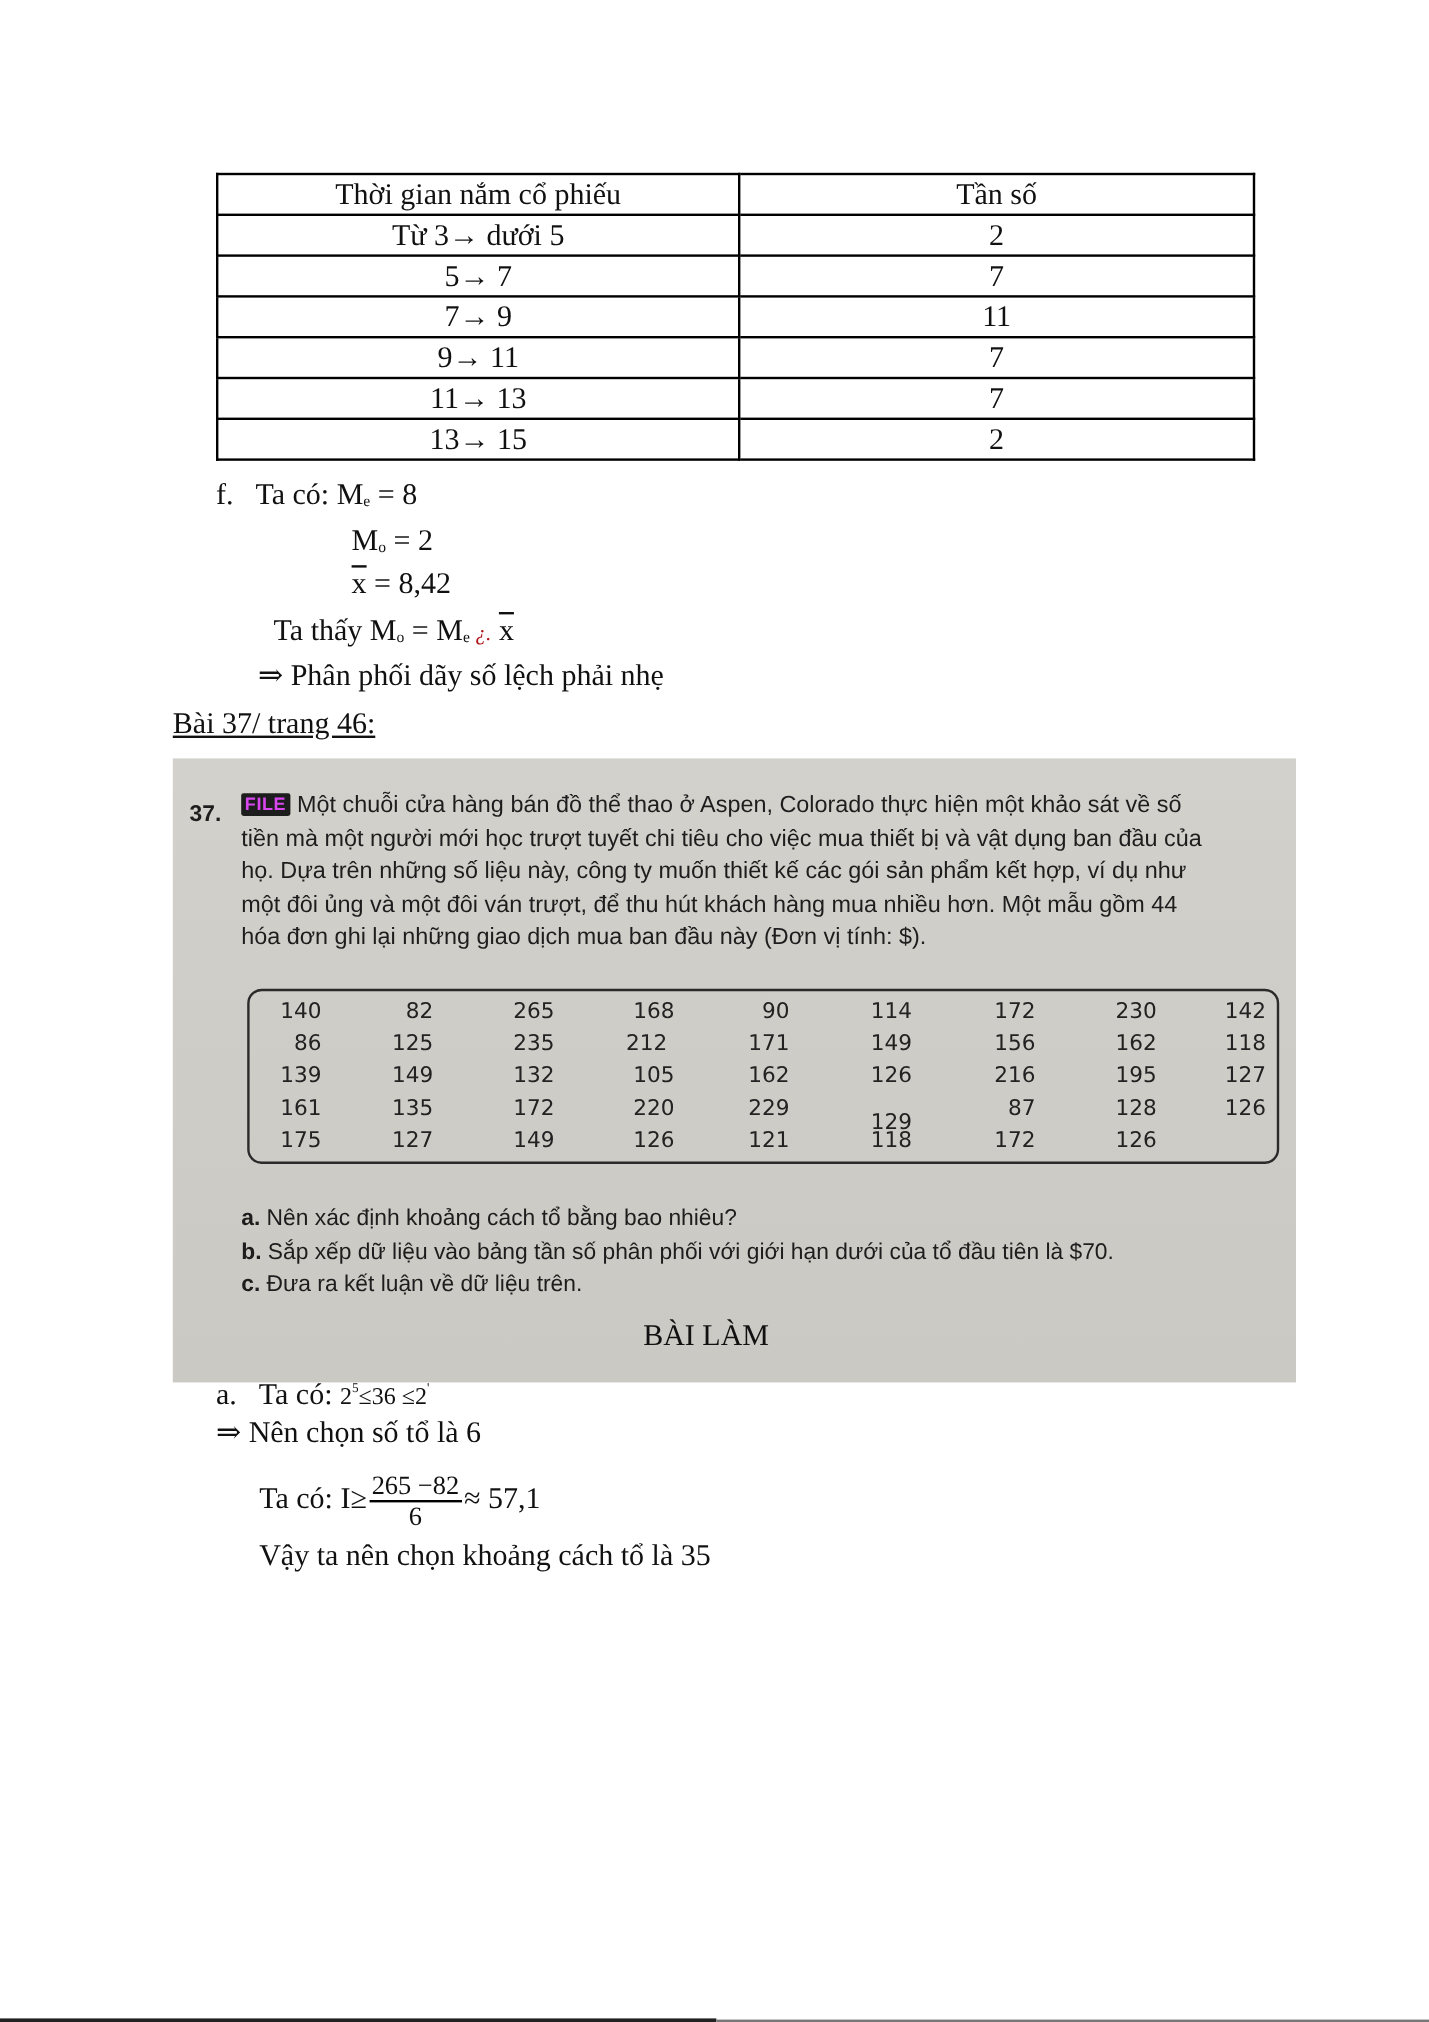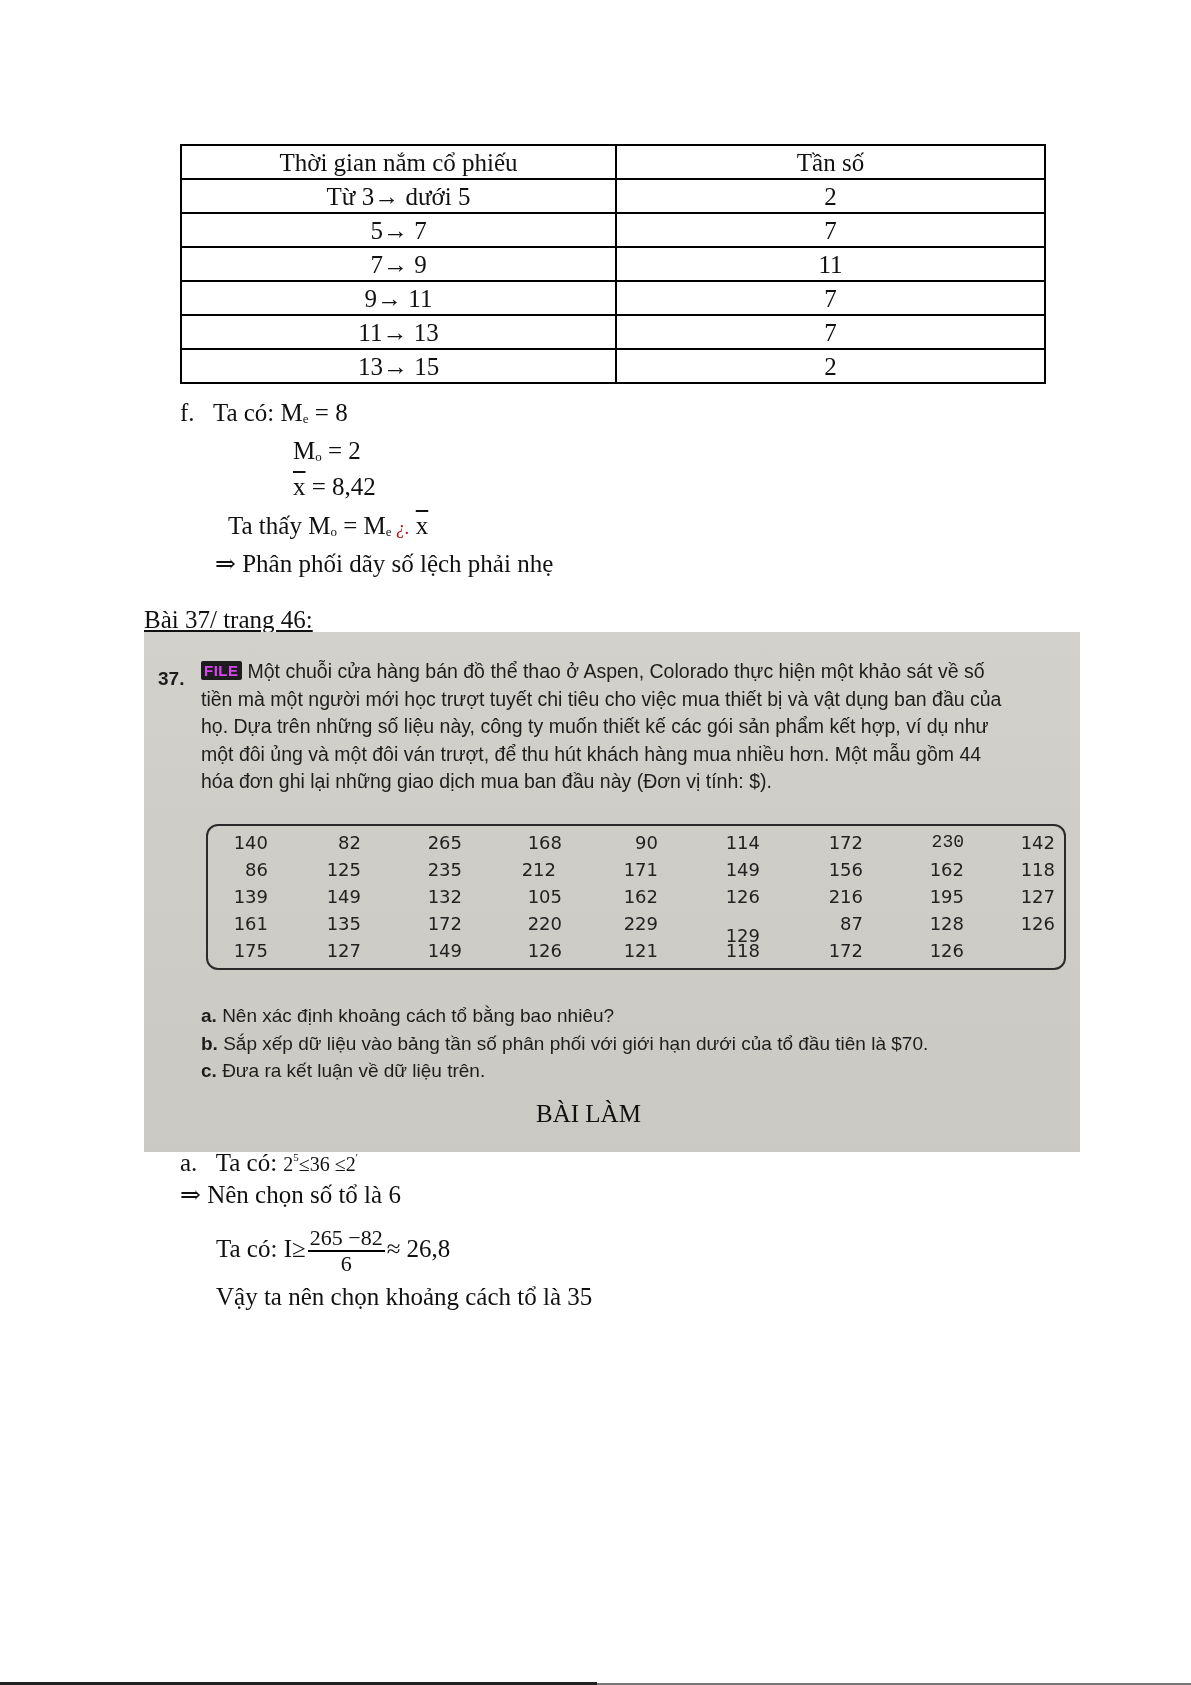--- a/index.html
+++ b/index.html
@@ -19,21 +19,21 @@
     vertical-align: middle;
   }
   table.freq td.c1 { width: 433px; }
 
   .line { position: absolute; font-size: 25px; white-space: nowrap; line-height: 30px; }
   sub.s { font-size: 13px; vertical-align: -2px; }
   sup.s { font-size: 11px; vertical-align: 10px; }
   .xbar { text-decoration: overline; }
   .red { color: #b0151a; font-style: italic; font-size: 18px; }
 
-  .heading-u { text-decoration: underline; margin-top: 16px; }
+  .heading-u { text-decoration: underline; }
 
   
   .photo {
     position: absolute; left: 144px; top: 632px; width: 936px; height: 520px;
     background: linear-gradient(180deg, #d3d1cc 0%, #cfcdc8 40%, #cbc9c3 100%);
     font-family: "Liberation Sans", "DejaVu Sans", sans-serif;
     color: #1d1d1d;
     overflow: hidden;
   }
   .photo .pnum { position: absolute; left: 14px; top: 36px; font-weight: bold; font-size: 19px; }
@@ -138,21 +138,21 @@
 
   <div class="databox">
     <div class="row" style="top:3px;">
       <span class="cell" style="left:0px;">140</span>
       <span class="cell" style="left:93px;">82</span>
       <span class="cell" style="left:194px;">265</span>
       <span class="cell" style="left:294px;">168</span>
       <span class="cell" style="left:390px;">90</span>
       <span class="cell" style="left:492px;">114</span>
       <span class="cell" style="left:595px;">172</span>
-      <span class="cell" style="left:696px;font-family:Liberation Mono, monospace;">230</span>
+      <span class="cell" style="left:696px;">230</span>
       <span class="cell" style="left:787px;">142</span>
     </div>
     <div class="row" style="top:30px;padding-left:12px;">
       <span class="cell" style="left:0px;">86</span>
       <span class="cell" style="left:93px;">125</span>
       <span class="cell" style="left:194px;">235</span>
       <span class="cell" style="left:288px;">212</span>
       <span class="cell" style="left:390px;">171</span>
       <span class="cell" style="left:492px;">149</span>
       <span class="cell" style="left:595px;">156</span>
@@ -204,19 +204,19 @@
 <div class="line" style="left:536px; top:1099px;">BÀI LÀM</div>
 
 <div class="line" style="left:180px; top:1142px;">
   <span>a.</span>&nbsp;&nbsp;
   <span>Ta có: </span><span style="font-size:20px;"><span>2</span><sup class="s">5</sup><span>≤36 ≤2</span><sup class="s">'</sup></span>
 </div>
 
 <div class="line" style="left:180px; top:1180px;">⇒ Nên chọn số tổ là 6</div>
 
 <div class="line" style="left:216px; top:1226px;">
-  <span>Ta có: I≥</span><span class="frac"><span class="num">265 −82</span><span class="den">6</span></span><span>≈ 26,8</span>
+  <span>Ta có: I≥</span><span class="frac"><span class="num">265 −82</span><span class="den">6</span></span><span>≈ 57,1</span>
 </div>
 
 <div class="line" style="left:216px; top:1282px;">Vậy ta nên chọn khoảng cách tổ là 35</div>
 
 <div class="footer-line-1"></div>
 <div class="footer-line-2"></div>
 
 </body></html>

